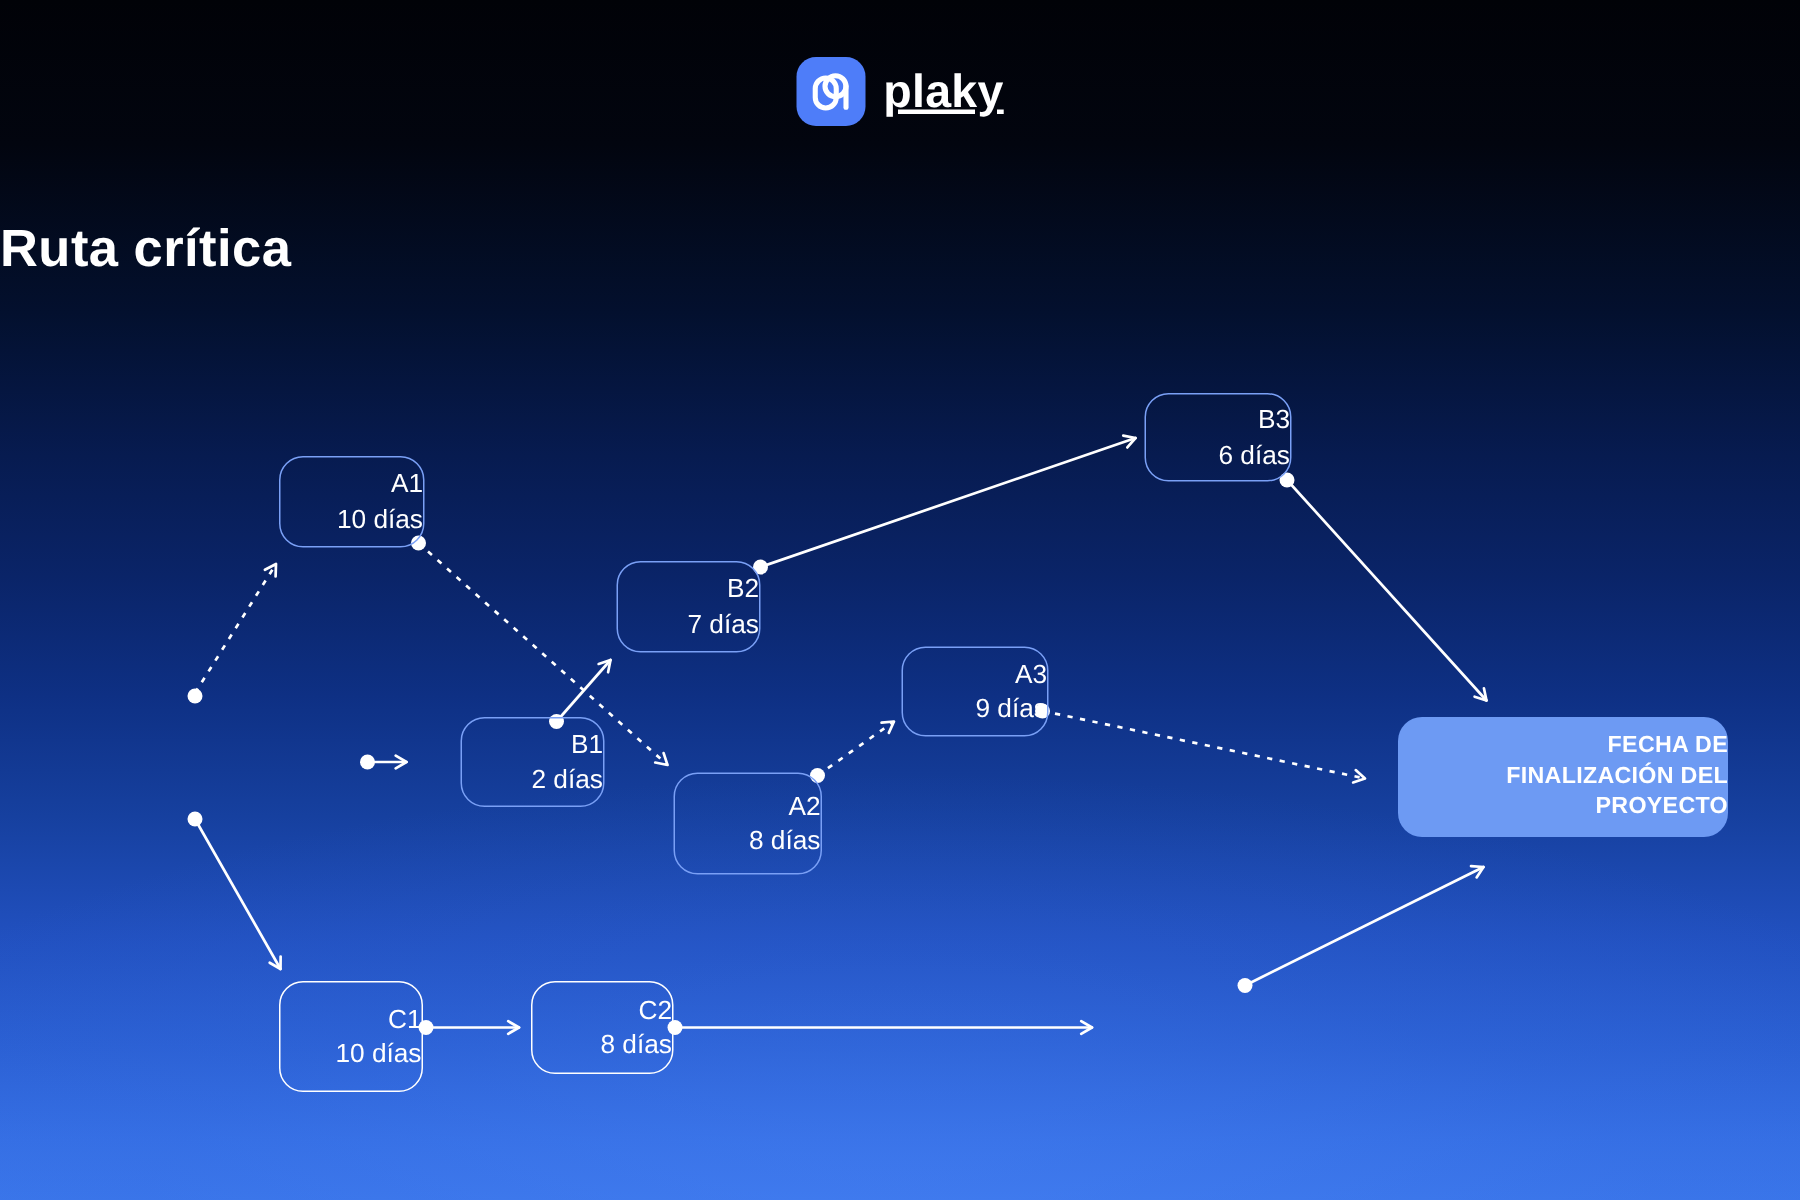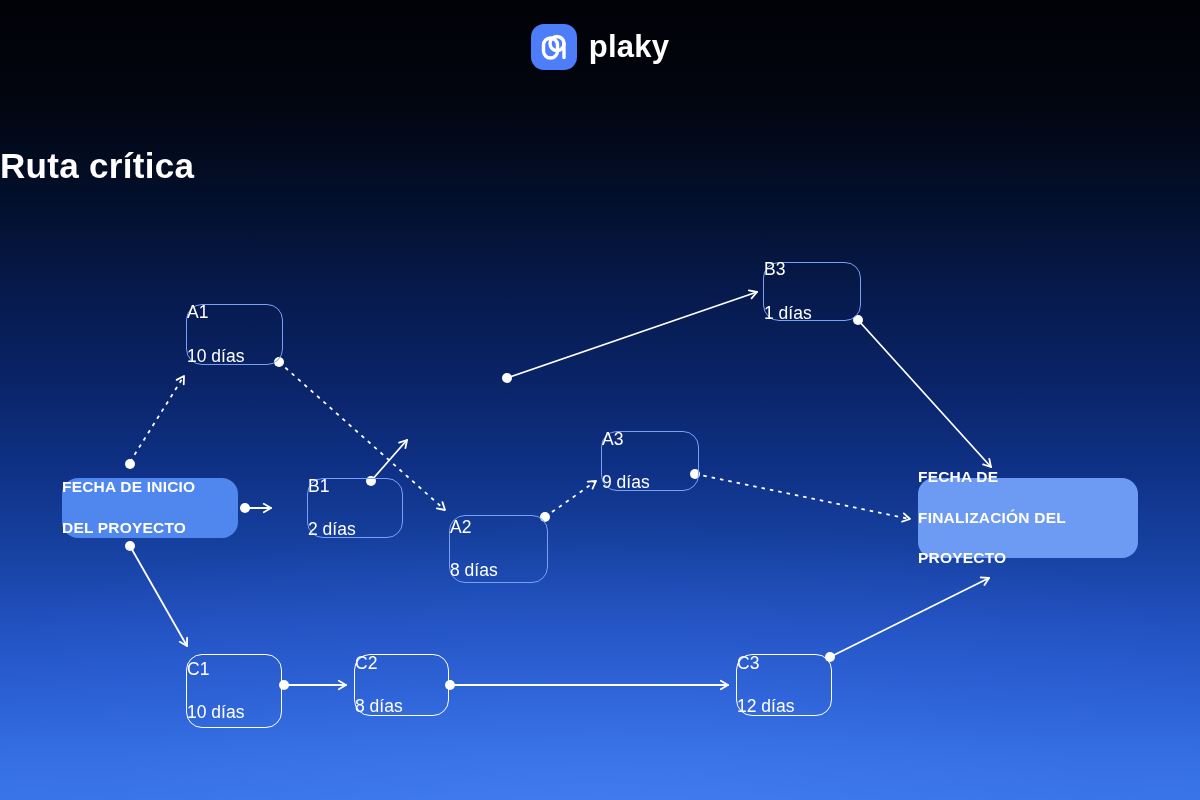--- a/index.html
+++ b/index.html
@@ -15,22 +15,22 @@
       radial-gradient(95% 55% at 50% 104%, rgba(72,129,245,0.45) 0%, rgba(58,112,230,0.18) 45%, rgba(0,0,0,0) 72%),
       linear-gradient(180deg,
         #010207 0%, #02050f 12%, #03102e 26%, #071b50 38%,
         #0a2468 48%, #0e3084 58%, #16409f 68%, #2150bf 78%,
         #2a5fd2 87%, #356fe4 95%, #3a76ea 100%);
     color:#fff;
   }
 
   
   .brand {
-    position:absolute; top:24px; left:0; width:100%;
-    display:flex; align-items:center; justify-content:center; gap:12px;
+    position:absolute; top:38px; left:0; width:100%;
+    display:flex; align-items:center; justify-content:center; gap:12px;text-decoration:underline;
   }
   .brand-icon {
     width:46px; height:46px; border-radius:13px;
     background:#4e7df9;
     display:flex; align-items:center; justify-content:center;
   }
   .brand-word {
     font-size:31px; font-weight:700; letter-spacing:0.2px; color:#fff;
   }
   .page-title {
@@ -43,30 +43,29 @@
   svg.edges { position:absolute; inset:0; }
   .edge { stroke:#ffffff; stroke-width:1.8; fill:none; stroke-linecap:round; }
   .edge.dashed { stroke-dasharray:3.5 5; stroke-linecap:butt; }
   .dot { fill:#ffffff; }
 
   
   .node {
     position:absolute; box-sizing:border-box;
     border-radius:16px;
     display:flex; flex-direction:column;
-    align-items:flex-start; justify-content:center;
+    align-items:flex-end; justify-content:center;
     text-align:center; color:#fff;
     line-height:1.32;
-    gap:20px;
   }
   .node.task { border:1.7px solid #7aa0f6; font-size:17.5px; font-weight:500; }
   .node.task.critical { border-color:#ffffff; }
   .node.milestone { font-size:15.5px; font-weight:700; letter-spacing:0.2px; line-height:1.35; }
   .node.start-node  { background:#4f87ef; }
-  .node.finish-node { background:#6d9af3; }
+  .node.finish-node { background:#6d9af3;margin-left:14px; }
 
   .n-start  { left:62px;  top:478px; width:176px; height:60px; }
   .n-a1     { left:186px; top:304px; width:97px;  height:61px; }
   .n-b1     { left:279px; top:478px; width:96px;  height:60px;margin-left:28px; }
   .n-b2     { left:411px; top:374px; width:96px;  height:61px; }
   .n-a2     { left:449px; top:515px; width:99px;  height:68px; }
   .n-a3     { left:601px; top:416px; width:98px;  height:60px;margin-top:15px; }
   .n-b3     { left:763px; top:262px; width:98px;  height:59px; }
   .n-c1     { left:186px; top:654px; width:96px;  height:74px; }
   .n-c2     { left:354px; top:654px; width:95px;  height:62px; }
@@ -122,57 +121,53 @@
     <circle class="dot" cx="371" cy="481" r="5"></circle>
     <circle class="dot" cx="545" cy="517" r="5"></circle>
     <circle class="dot" cx="507" cy="378" r="5"></circle>
     <circle class="dot" cx="695" cy="474" r="5"></circle>
     <circle class="dot" cx="858" cy="320" r="5"></circle>
     <circle class="dot" cx="284" cy="685" r="5"></circle>
     <circle class="dot" cx="450" cy="685" r="5"></circle>
     <circle class="dot" cx="830" cy="657" r="5"></circle>
   </svg>
 
-  <div class="node milestone start-node n-start">
-    <div>FECHA DE INICIO</div>
-    <div>DEL PROYECTO</div>
-  </div>
   <div class="node milestone finish-node n-finish">
     <div>FECHA DE</div>
     <div>FINALIZACIÓN DEL</div>
     <div>PROYECTO</div>
   </div>
 
   <div class="node task n-a1">
     <div>A1</div>
     <div>10 días</div>
   </div>
   <div class="node task n-b1">
     <div>B1</div>
     <div>2 días</div>
   </div>
+  <div class="node task n-b2">
+    <div>B2</div>
+    <div>7 días</div>
+  </div>
   <div class="node task n-a2">
     <div>A2</div>
     <div>8 días</div>
   </div>
   <div class="node task n-a3">
     <div>A3</div>
     <div>9 días</div>
   </div>
   <div class="node task n-b3">
     <div>B3</div>
-    <div>1 días</div>
+    <div>6 días</div>
   </div>
 
   <div class="node task critical n-c1">
     <div>C1</div>
     <div>10 días</div>
   </div>
   <div class="node task critical n-c2">
     <div>C2</div>
     <div>8 días</div>
   </div>
-  <div class="node task critical n-c3">
-    <div>C3</div>
-    <div>12 días</div>
-  </div>
 
 </div>
 
 </body></html>

